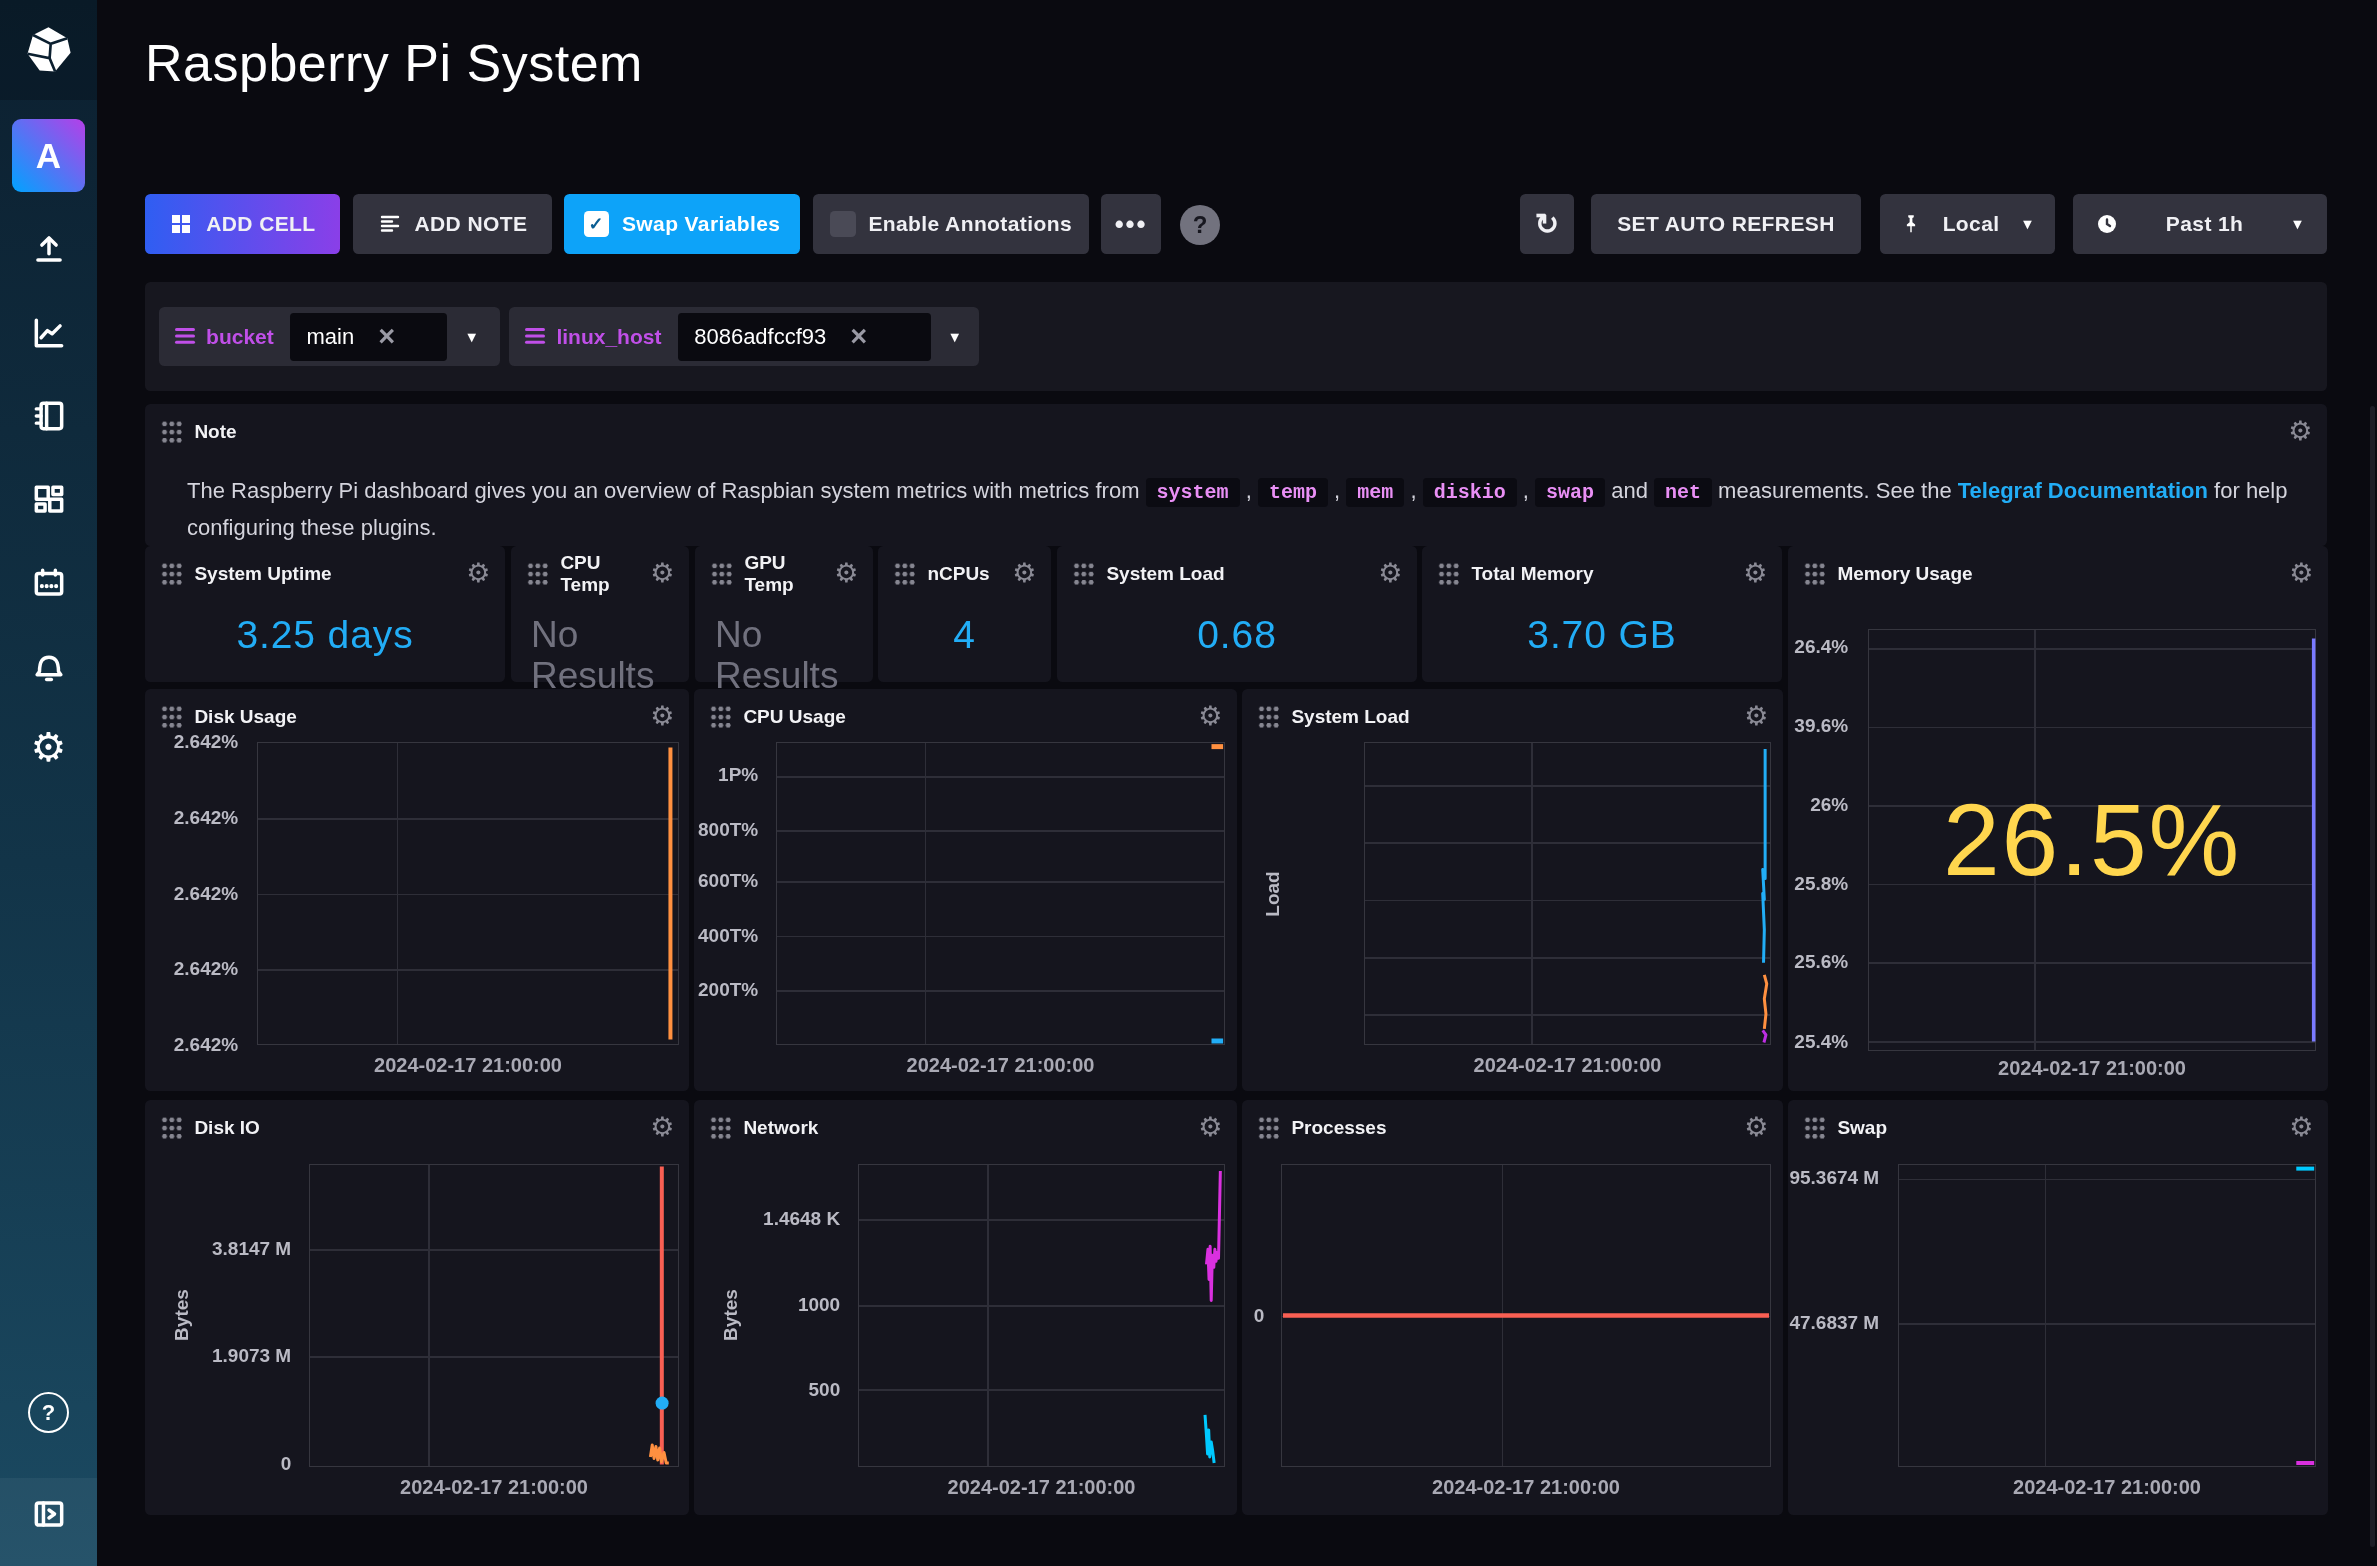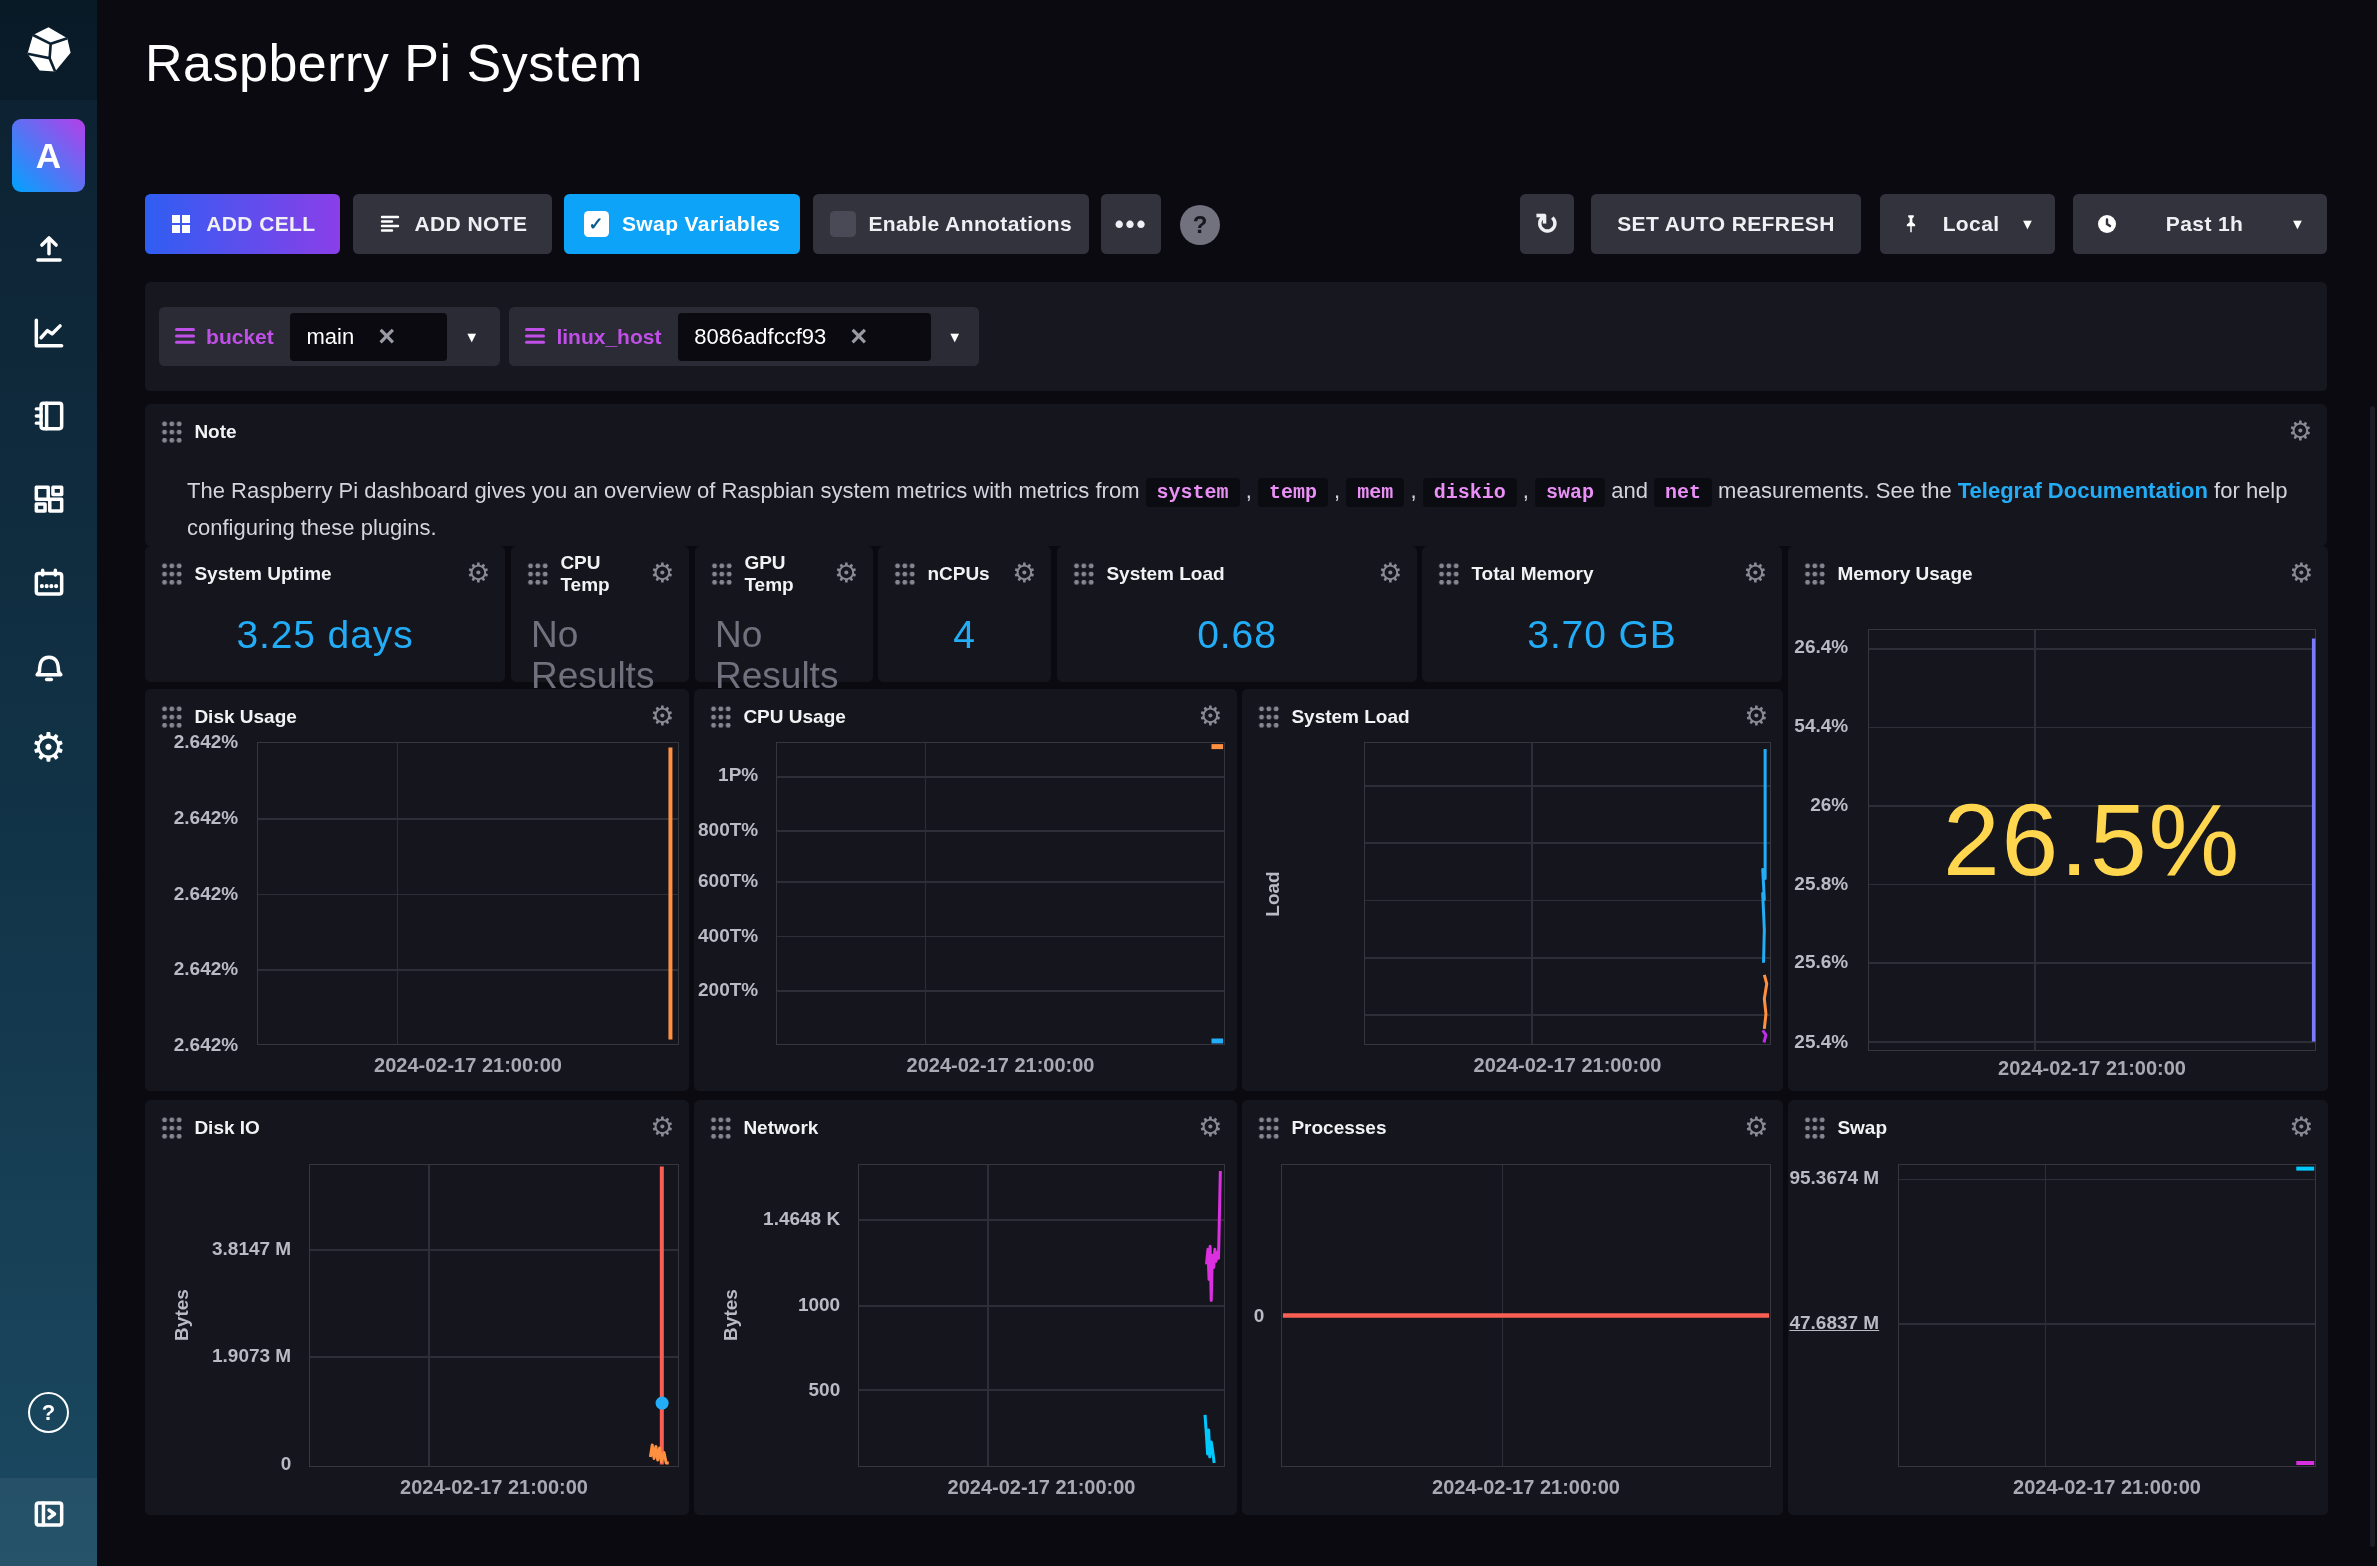--- a/index.html
+++ b/index.html
@@ -300,21 +300,21 @@
 </div>
 
 <div class="cell" style="left:1788px;top:546px;width:540px;height:545px">
   <div class="cell-header">
     <span class="drag-handle"></span>
     <span class="cell-title">Memory Usage</span>
     <span class="gear glyph">⚙</span>
   </div>
   <div class="yticks" style="left:0;top:83px;height:422px;width:73px">
       <div class="ytick" style="top: 4.3%;">26.4%</div>
-      <div class="ytick" style="top: 23%;">54.4%</div>
+      <div class="ytick" style="top: 23%;">39.6%</div>
       <div class="ytick" style="top: 41.7%;">26%</div>
       <div class="ytick" style="top: 60.4%;">25.8%</div>
       <div class="ytick" style="top: 79%;">25.6%</div>
       <div class="ytick" style="top: 97.8%;">25.4%</div>
     </div>
   <div class="plot" style="left:80px;top:83px;right:12px;bottom:40px">
       <div class="hgrid" style="top: 4.3%;"></div>
       <div class="hgrid" style="top: 23%;"></div>
       <div class="hgrid" style="top: 41.7%;"></div>
       <div class="hgrid" style="top: 60.4%;"></div>
@@ -475,21 +475,21 @@
 </div>
 
 <div class="cell" style="left:1788px;top:1100px;width:540px;height:415px">
   <div class="cell-header">
     <span class="drag-handle"></span>
     <span class="cell-title">Swap</span>
     <span class="gear glyph">⚙</span>
   </div>
   <div class="yticks" style="left:0;top:64px;height:303px;width:104px">
       <div class="ytick" style="top: 4.5%;">95.3674 M</div>
-      <div class="ytick" style="top: 52.5%; text-decoration: underline;">47.6837 M</div>
+      <div class="ytick" style="top: 52.5%;">47.6837 M</div>
     </div>
   <div class="plot" style="left:110px;top:64px;right:12px;bottom:48px">
       <div class="hgrid" style="top: 4.5%;"></div>
       <div class="hgrid" style="top: 52.5%;"></div>
       <div class="vgrid" style="left: 35%;"></div>
       <svg viewBox="0 0 100 100" preserveAspectRatio="none" class="series">
         <polyline points="95.5,1.2 99.8,1.2" fill="none" stroke="#00C9FF" stroke-width="4" stroke-linejoin="round" vector-effect="non-scaling-stroke"></polyline>
         <polyline points="95.5,99 99.8,99" fill="none" stroke="#D930DF" stroke-width="4" stroke-linejoin="round" vector-effect="non-scaling-stroke"></polyline>
       </svg>
     </div>

